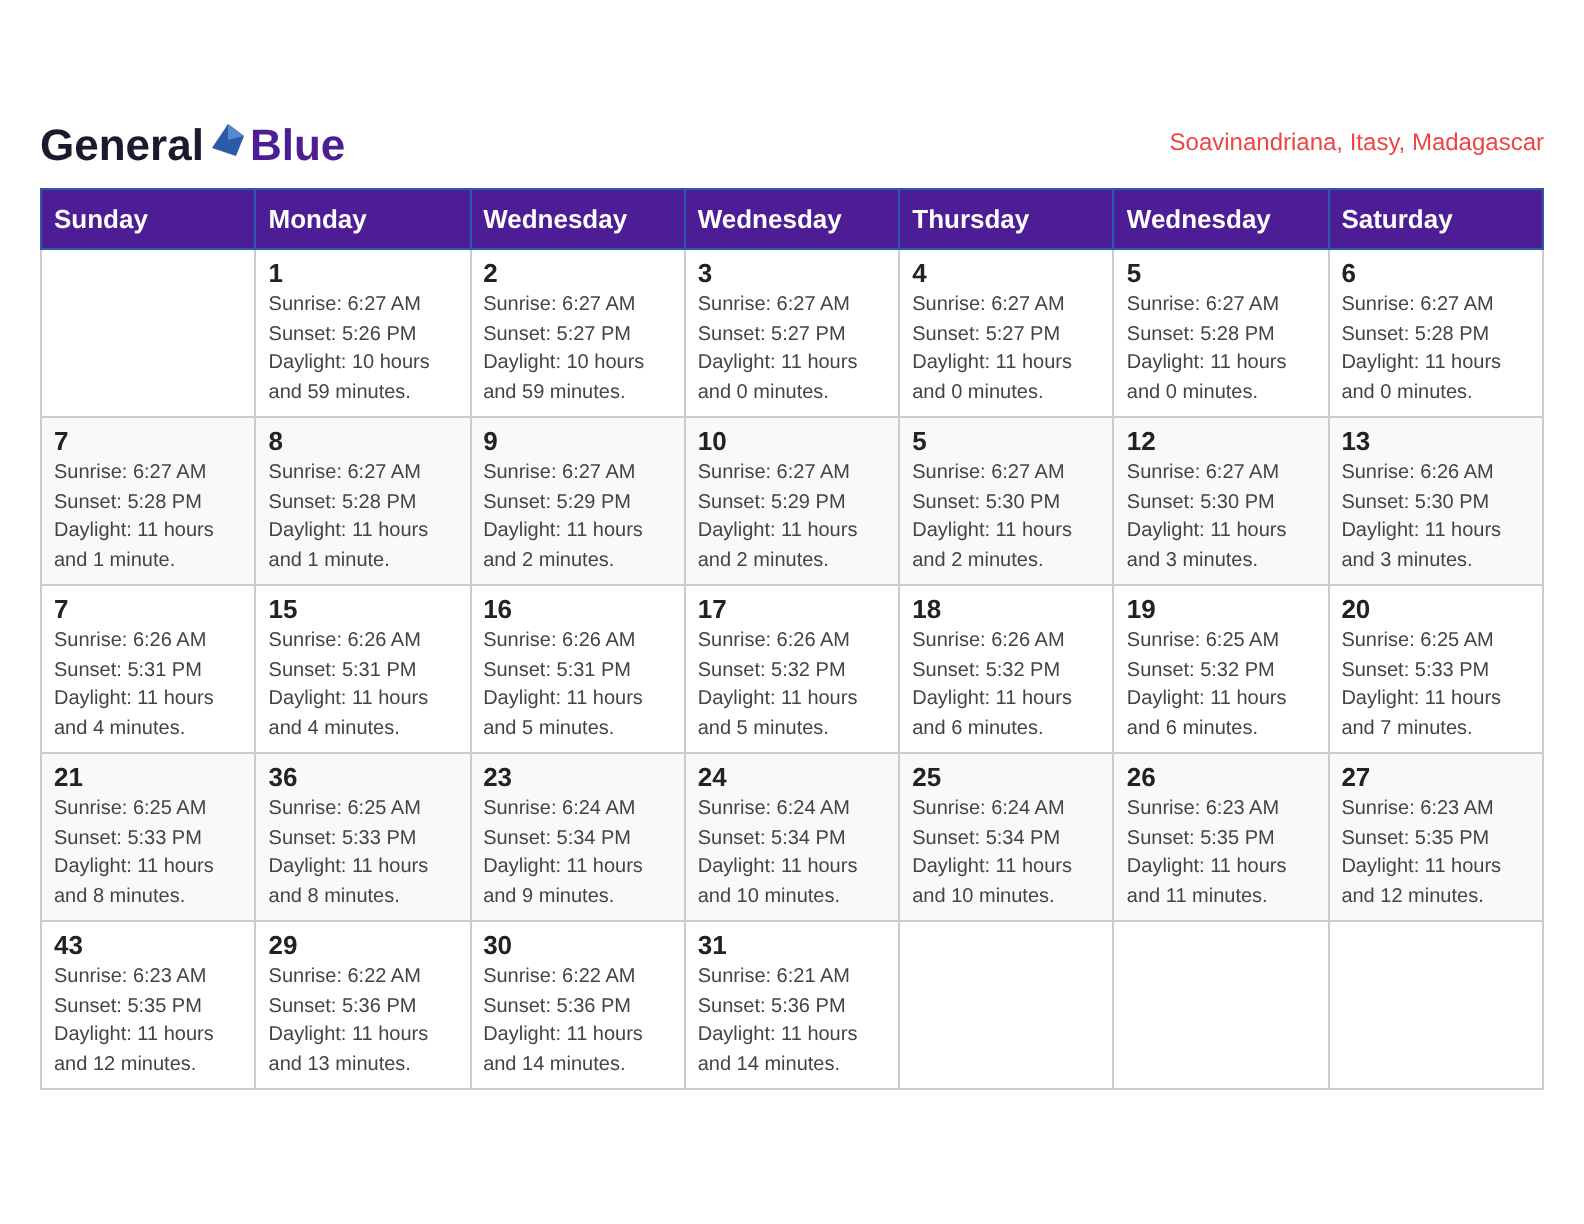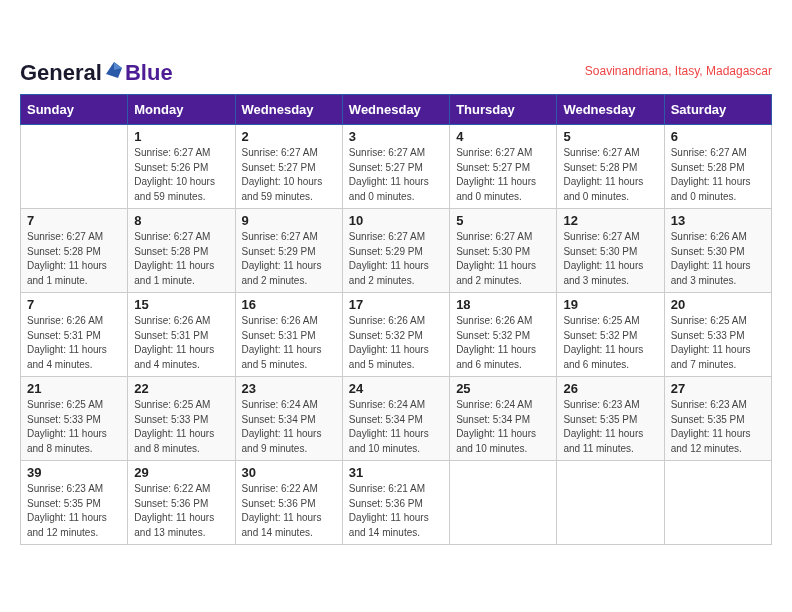--- a/index.html
+++ b/index.html
@@ -204,21 +204,21 @@
           <span class="day-number">20</span>
           <div class="day-info">Sunrise: 6:25 AM<br>Sunset: 5:33 PM<br>Daylight: 11 hours<br>and 7 minutes.</div>
         </td>
       </tr>
       <tr>
         <td>
           <span class="day-number">21</span>
           <div class="day-info">Sunrise: 6:25 AM<br>Sunset: 5:33 PM<br>Daylight: 11 hours<br>and 8 minutes.</div>
         </td>
         <td>
-          <span class="day-number">22</span>
+          <span class="day-number">36</span>
           <div class="day-info">Sunrise: 6:25 AM<br>Sunset: 5:33 PM<br>Daylight: 11 hours<br>and 8 minutes.</div>
         </td>
         <td>
           <span class="day-number">23</span>
           <div class="day-info">Sunrise: 6:24 AM<br>Sunset: 5:34 PM<br>Daylight: 11 hours<br>and 9 minutes.</div>
         </td>
         <td>
           <span class="day-number">24</span>
           <div class="day-info">Sunrise: 6:24 AM<br>Sunset: 5:34 PM<br>Daylight: 11 hours<br>and 10 minutes.</div>
         </td>
@@ -230,21 +230,21 @@
           <span class="day-number">26</span>
           <div class="day-info">Sunrise: 6:23 AM<br>Sunset: 5:35 PM<br>Daylight: 11 hours<br>and 11 minutes.</div>
         </td>
         <td>
           <span class="day-number">27</span>
           <div class="day-info">Sunrise: 6:23 AM<br>Sunset: 5:35 PM<br>Daylight: 11 hours<br>and 12 minutes.</div>
         </td>
       </tr>
       <tr>
         <td>
-          <span class="day-number">39</span>
+          <span class="day-number">43</span>
           <div class="day-info">Sunrise: 6:23 AM<br>Sunset: 5:35 PM<br>Daylight: 11 hours<br>and 12 minutes.</div>
         </td>
         <td>
           <span class="day-number">29</span>
           <div class="day-info">Sunrise: 6:22 AM<br>Sunset: 5:36 PM<br>Daylight: 11 hours<br>and 13 minutes.</div>
         </td>
         <td>
           <span class="day-number">30</span>
           <div class="day-info">Sunrise: 6:22 AM<br>Sunset: 5:36 PM<br>Daylight: 11 hours<br>and 14 minutes.</div>
         </td>

